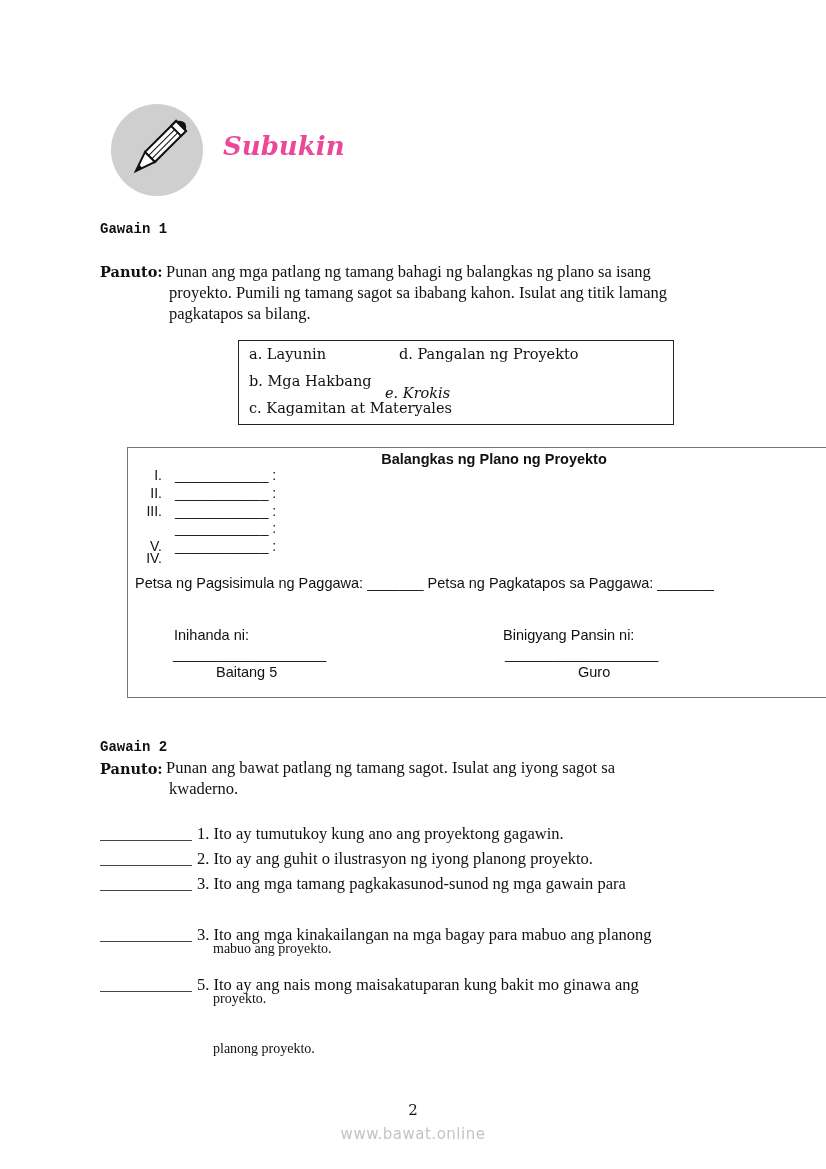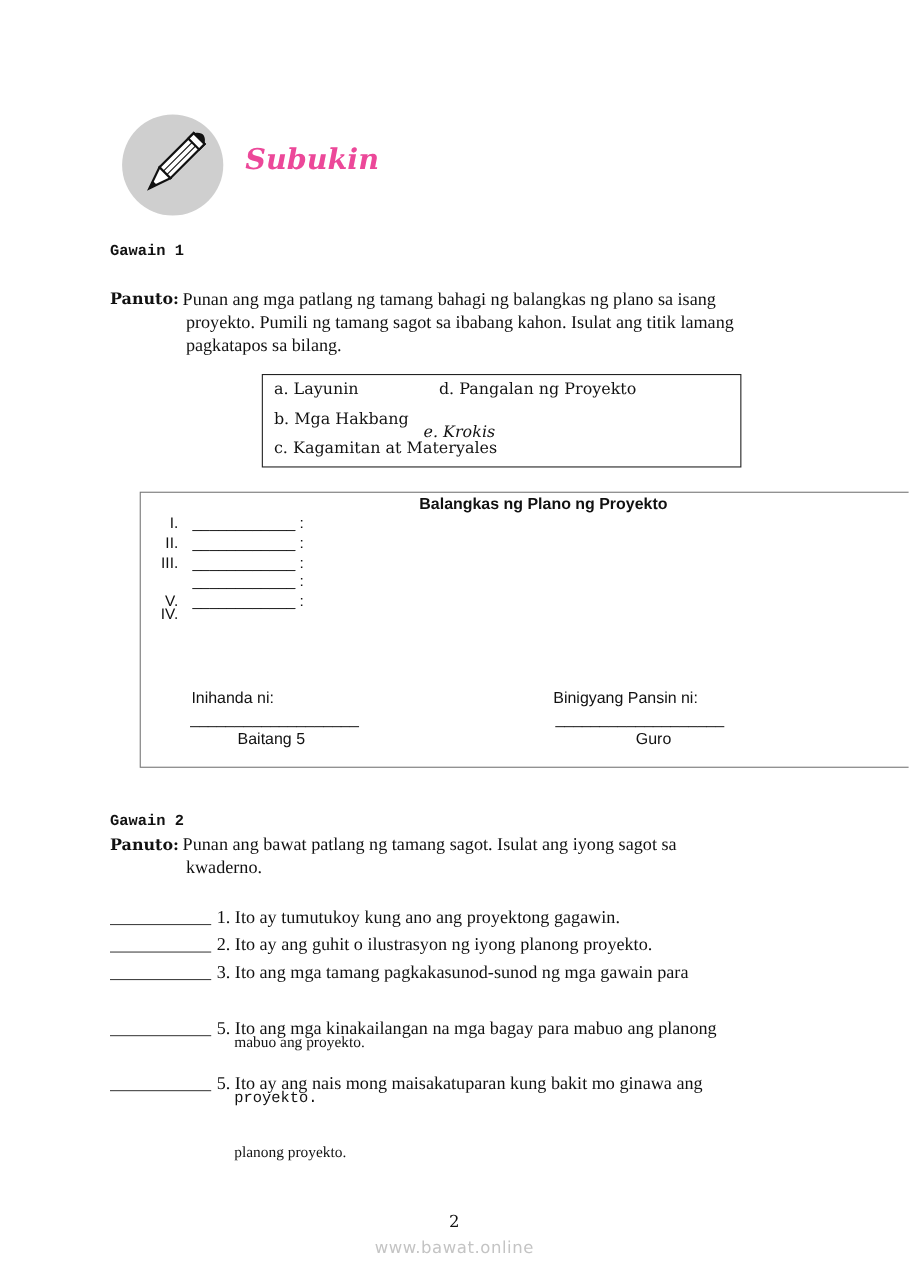--- a/index.html
+++ b/index.html
@@ -69,20 +69,21 @@
   <div class="blank" style="left:47px; top:19px;">____________ :</div>
   <div class="roman" style="left:0px; top:37px;">II.</div>
   <div class="blank" style="left:47px; top:37px;">____________ :</div>
   <div class="roman" style="left:0px; top:55px;">III.</div>
   <div class="blank" style="left:47px; top:55px;">____________ :</div>
   <div class="roman" style="left:0px; top:72px;margin-top:30px;">IV.</div>
   <div class="blank" style="left:47px; top:72px;">____________ :</div>
   <div class="roman" style="left:0px; top:90px;">V.</div>
   <div class="blank" style="left:47px; top:90px;">____________ :</div>
 
+  <div class="plan-text" style="left:7px; top:127px;">Petsa ng Pagsisimula ng Paggawa: _______ Petsa ng Pagkatapos sa Paggawa: _______</div>
 
   <div class="plan-text" style="left:46px; top:179px;">Inihanda ni:</div>
   <div class="plan-text" style="left:45px; top:198px;">___________________</div>
   <div class="plan-text" style="left:88px; top:216px;">Baitang 5</div>
 
   <div class="plan-text" style="left:375px; top:179px;">Binigyang Pansin ni:</div>
   <div class="plan-text" style="left:377px; top:198px;">___________________</div>
   <div class="plan-text" style="left:450px; top:216px;">Guro</div>
 </div>
 
@@ -95,21 +96,21 @@
 <div class="q-text" style="top:824px;">1. Ito ay tumutukoy kung ano ang proyektong gagawin.</div>
 
 <div class="q-blank" style="top:865px;"></div>
 <div class="q-text" style="top:849px;">2. Ito ay ang guhit o ilustrasyon ng iyong planong proyekto.</div>
 
 <div class="q-blank" style="top:890px;"></div>
 <div class="q-text" style="top:874px;">3. Ito ang mga tamang pagkakasunod-sunod ng mga gawain para</div>
 <div class="q-cont" style="top:900px;">mabuo ang proyekto.</div>
 
 <div class="q-blank" style="top:941px;"></div>
-<div class="q-text" style="top:925px;">5. Ito ang mga kinakailangan na mga bagay para mabuo ang planong</div>
-<div class="q-cont" style="top:950px;font-family:Liberation Mono, monospace;">proyekto.</div>
+<div class="q-text" style="top:925px;">3. Ito ang mga kinakailangan na mga bagay para mabuo ang planong</div>
+<div class="q-cont" style="top:950px;">proyekto.</div>
 
 <div class="q-blank" style="top:991px;"></div>
 <div class="q-text" style="top:975px;">5. Ito ay ang nais mong maisakatuparan kung bakit mo ginawa ang</div>
 <div class="q-cont" style="top:1000px;">planong proyekto.</div>
 
 <div class="abs page-num">2</div>
 <div class="abs watermark">www.bawat.online</div>
 
 </body></html>

